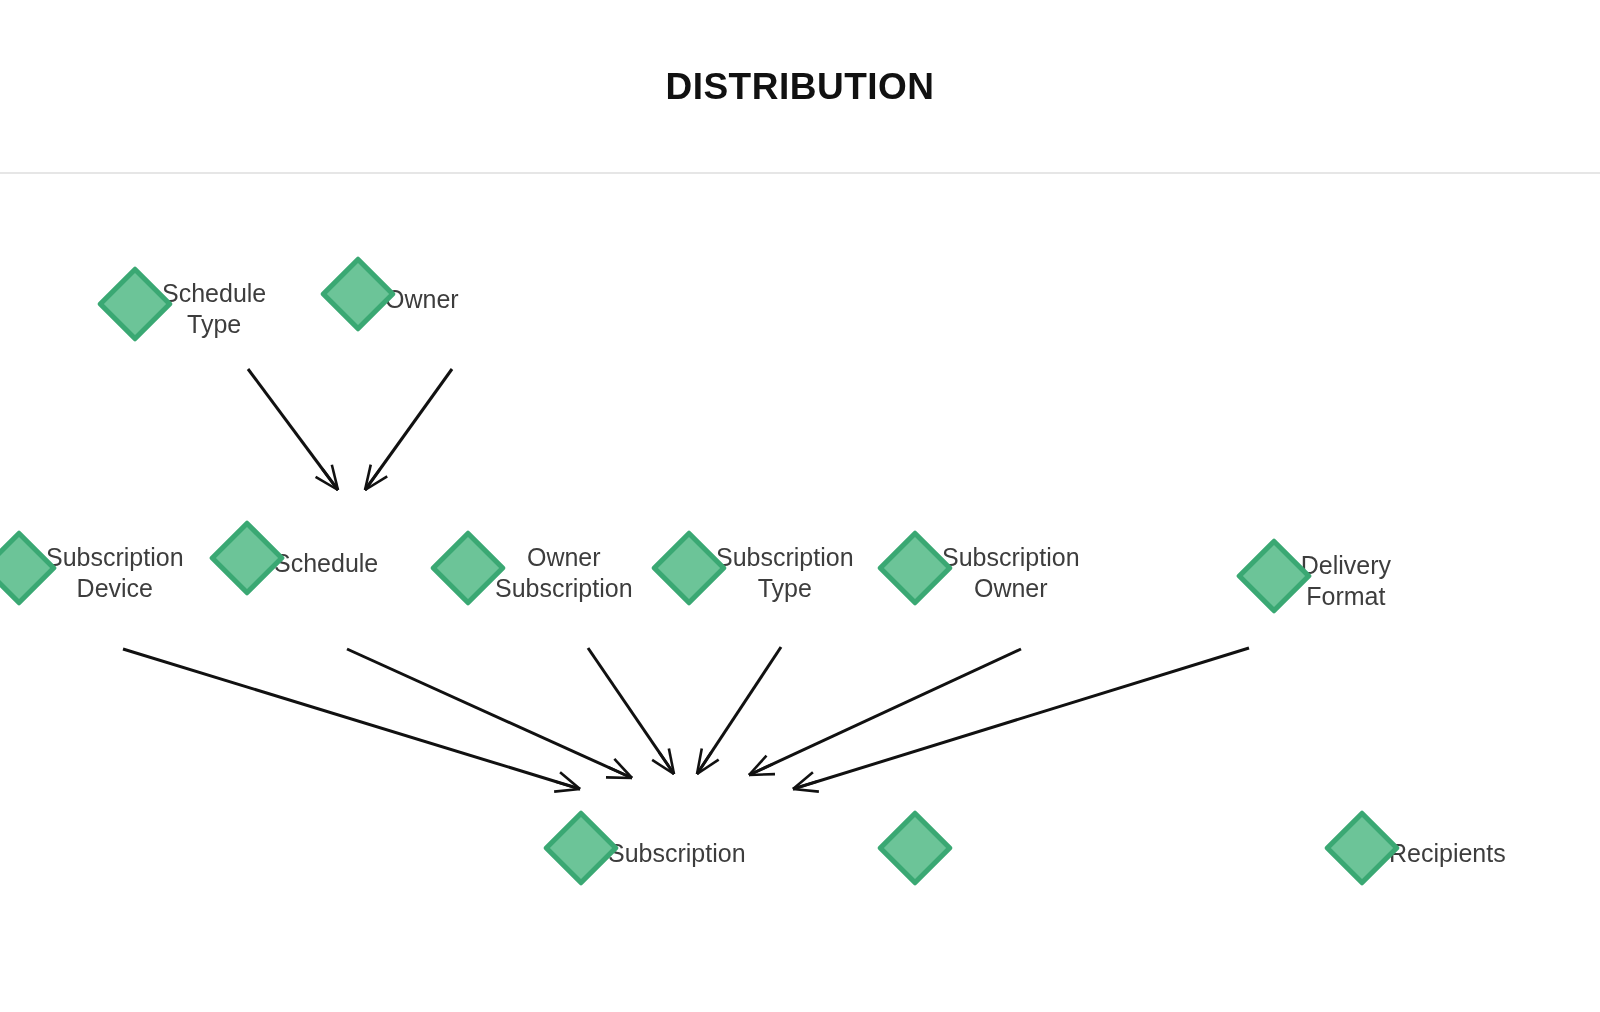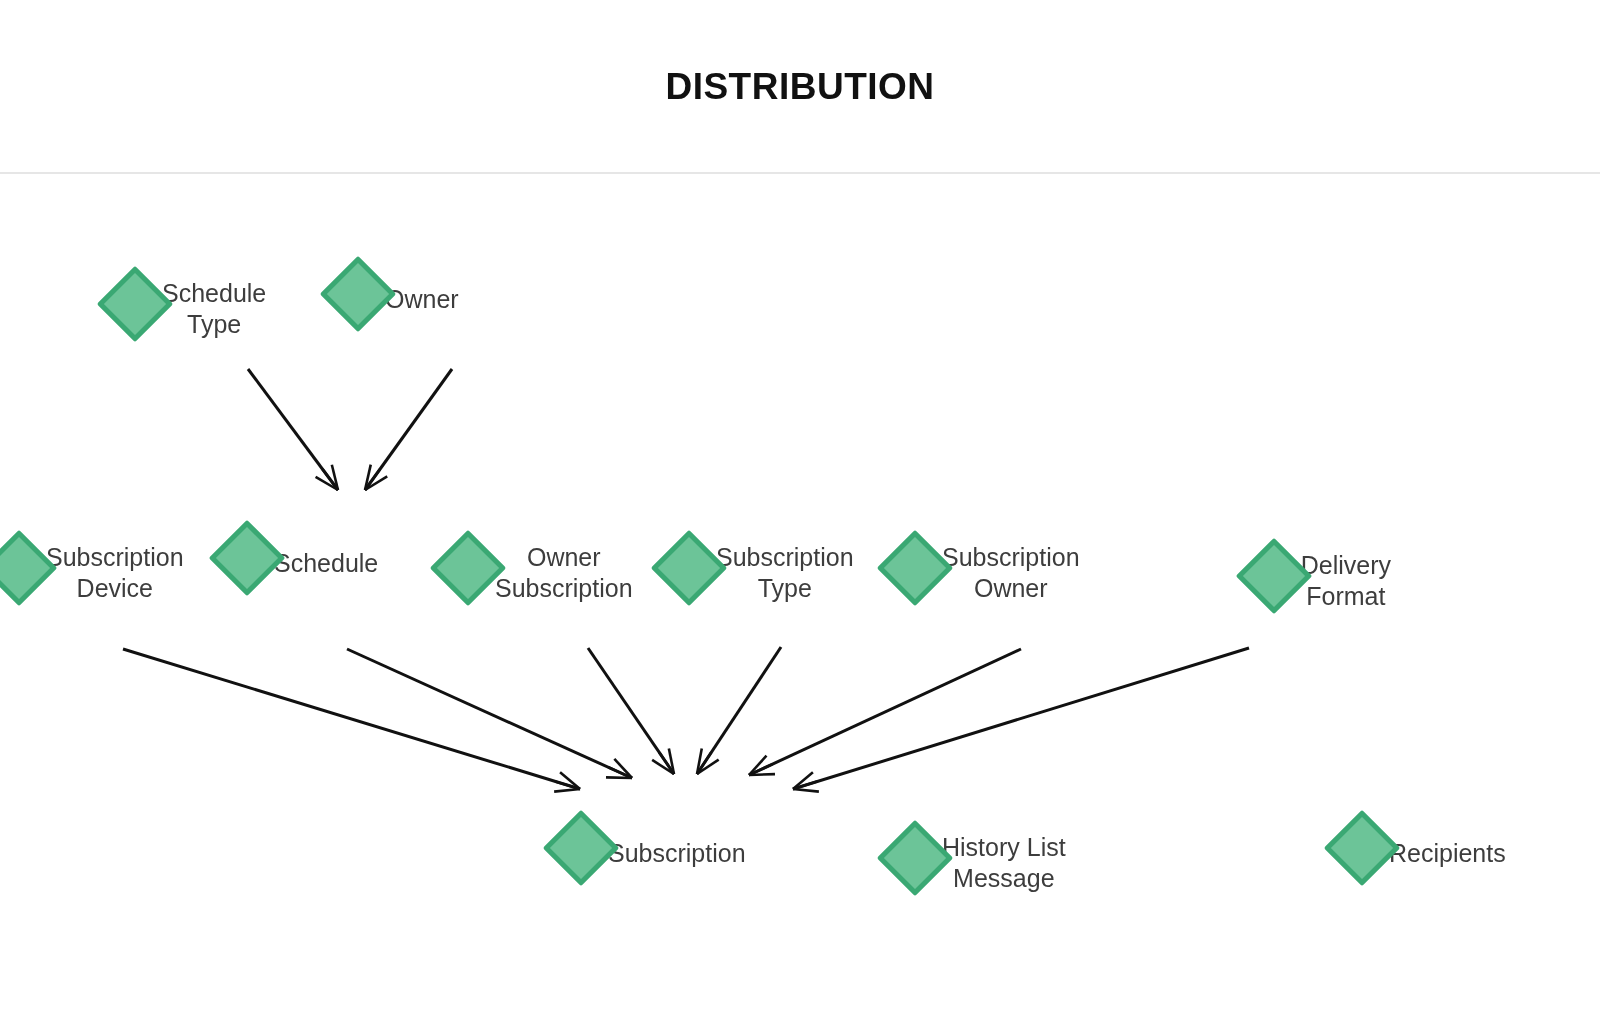--- a/index.html
+++ b/index.html
@@ -210,22 +210,20 @@
           <div class="diamond" style="background: rgb(108, 196, 152); border-color: rgb(58, 168, 115);"></div>
           <div class="node-label" style="color: rgb(61, 61, 61);">Delivery
 Format</div>
         </div>
         <div class="node" style="left: 684px; top: 645px;">
           <div class="diamond" style="background: rgb(108, 196, 152); border-color: rgb(58, 168, 115);"></div>
           <div class="node-label" style="color: rgb(61, 61, 61);">Subscription</div>
         </div>
         <div class="node" style="left: 1018px; top: 645px;">
           <div class="diamond" style="background: rgb(108, 196, 152); border-color: rgb(58, 168, 115);"></div>
-          <div class="node-label" style="color: rgb(61, 61, 61);">History List
-Message</div>
         </div>
         <div class="node" style="left: 1465px; top: 645px;">
           <div class="diamond" style="background: rgb(108, 196, 152); border-color: rgb(58, 168, 115);"></div>
           <div class="node-label" style="color: rgb(61, 61, 61); text-align: center;">Recipients</div>
         </div>
       </div>
   </div>
 
 </div>
 

